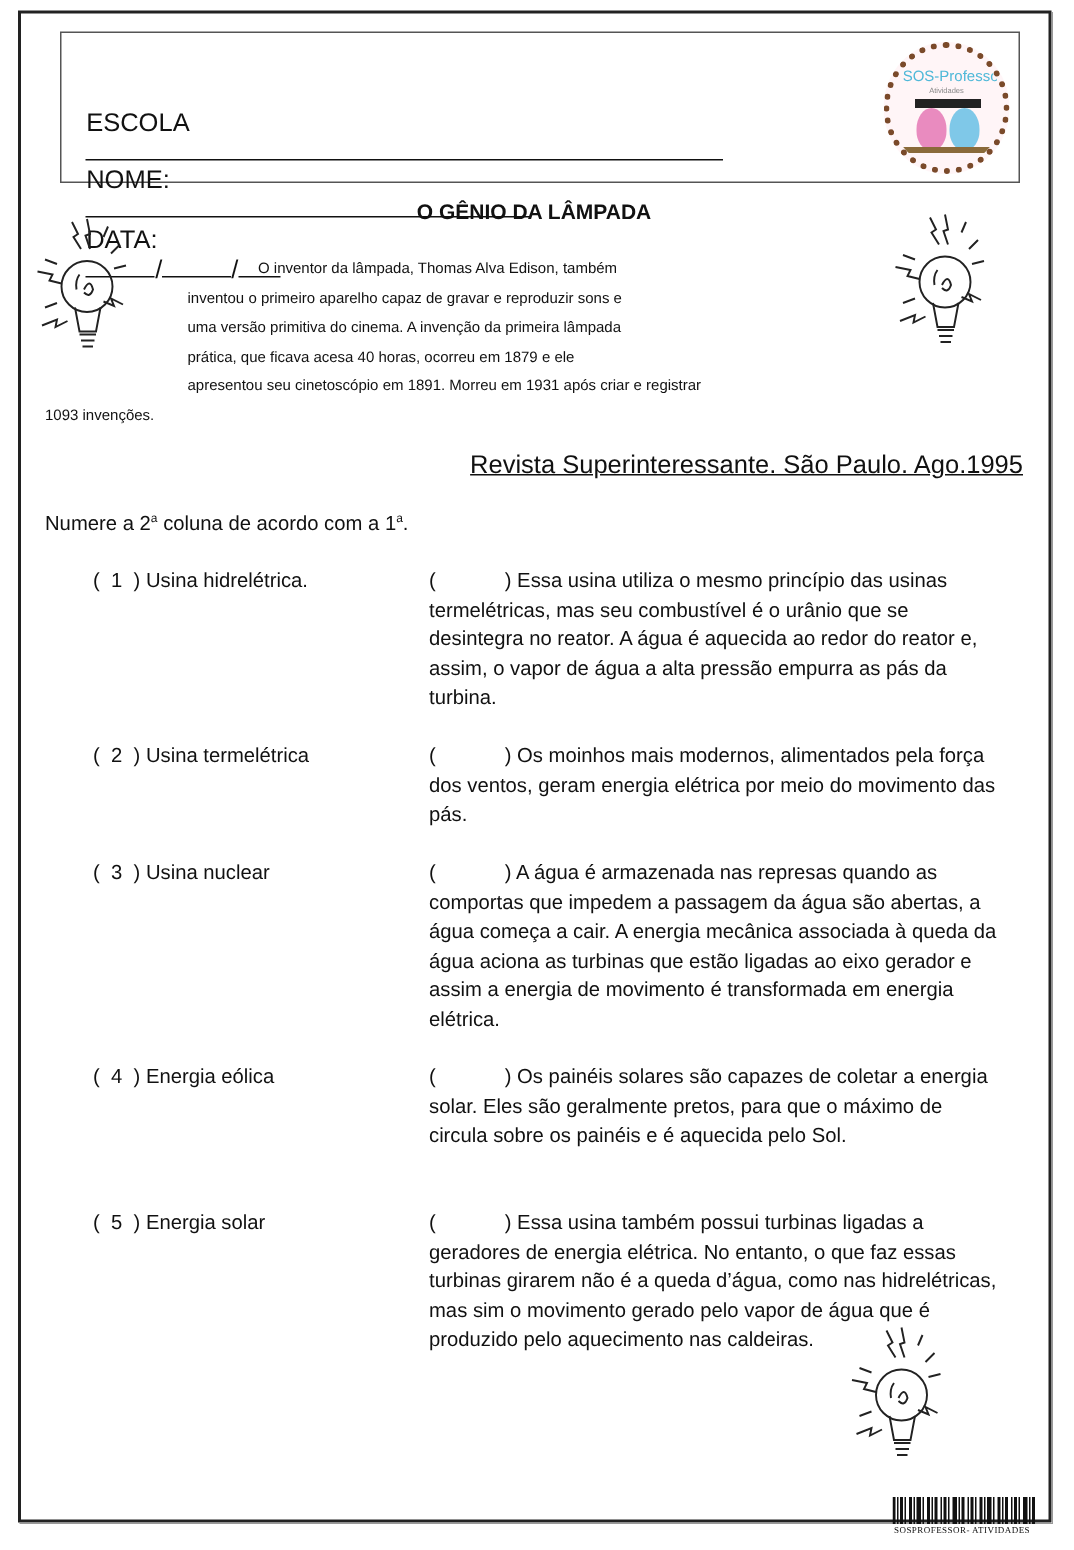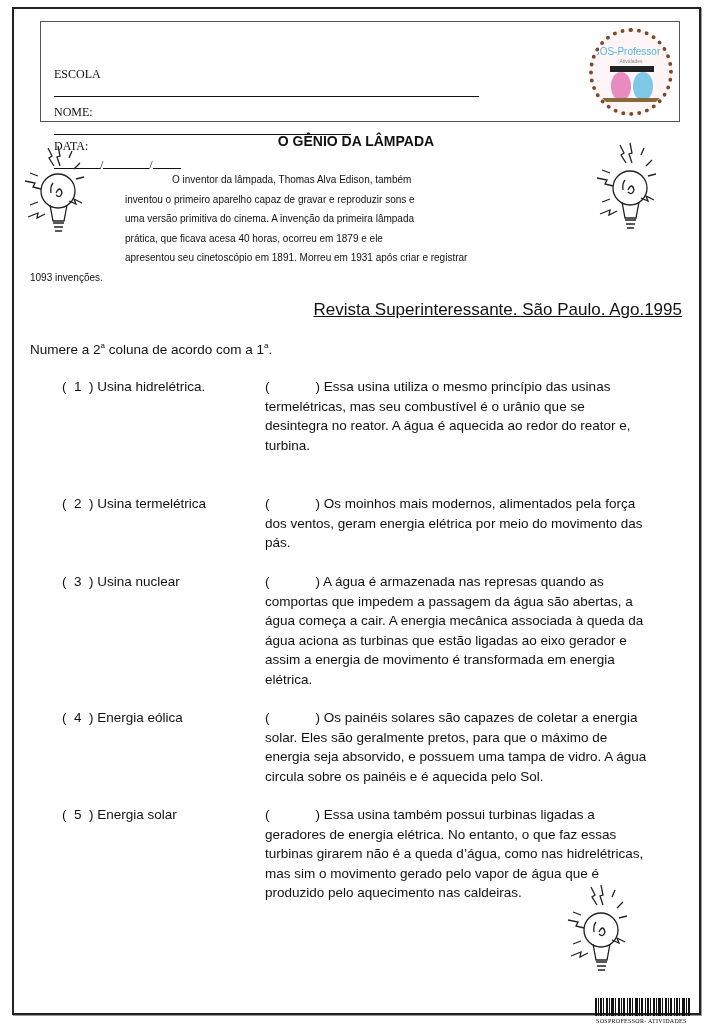--- a/index.html
+++ b/index.html
@@ -2,45 +2,45 @@
 <html><head>
 <meta charset="utf-8">
 <style>
   html, body { margin: 0; padding: 0; background: #ffffff; }
   body { width: 716px; height: 1033px; position: relative; overflow: hidden;
          font-family: "Liberation Sans", sans-serif; color: #111; }
   .page-border { position: absolute; left: 12px; top: 7px; width: 689px; height: 1008px;
          border: 2px solid #222; box-shadow: 1px 1px 0 #999; box-sizing: border-box; }
   .header-box { position: absolute; left: 40px; top: 21px; width: 640px; height: 101px;
          border: 1px solid #555; box-sizing: border-box; }
-  .hdr-line { position: absolute; left: 48px; font-size: 12px; white-space: pre; font-family: Liberation Serif, serif; }
+  .hdr-line { position: absolute; left: 48px; font-size: 17px; white-space: pre; }
   .hdr-escola { top: 52px; }
   .hdr-nome { top: 90px; }
   .underline-fill { display: inline-block; border-bottom: 1px solid #111; vertical-align: baseline; height: 14px; }
   .logo { position: absolute; left: 589px; top: 28px; width: 84px; height: 88px; border-radius: 50%;
           border: 4px dotted #7a4a2a; background: #fff5f7; box-sizing: border-box; overflow: hidden; }
-  .logo-text { position: absolute; top: 14px; left: 0; right: 0; text-align: left; font-size: 10px; color: #4fb8d8; }
+  .logo-text { position: absolute; top: 14px; left: 0; right: 0; text-align: right; font-size: 10px; color: #4fb8d8; }
   .logo-sub { position: absolute; top: 26px; left: 0; right: 0; text-align: center; font-size: 5px; color: #888; }
   .owl { position: absolute; top: 40px; width: 20px; height: 28px; border-radius: 50% 50% 45% 45%; }
   .owl.pink { left: 18px; background: #e98bbf; }
   .owl.blue { left: 40px; background: #7fc8e8; }
   .cap { position: absolute; top: 34px; width: 22px; height: 6px; background: #222; }
   .branch { position: absolute; left: 8px; top: 66px; width: 62px; height: 4px; background: #8a6a3a; }
   .title { position: absolute; left: 0; width: 712px; top: 133px; text-align: center;
            font-weight: bold; font-size: 14px; }
   .bulb { position: absolute; width: 70px; height: 100px; }
   .intro { position: absolute; left: 30px; top: 170px; width: 650px; font-size: 10px; line-height: 19.5px; }
   .intro .line { white-space: nowrap; }
   .source { position: absolute; right: 34px; top: 300px; font-size: 17px; text-decoration: underline; }
   .instruction { position: absolute; left: 30px; top: 341px; font-size: 13.5px; }
   .instruction sup { font-size: 8px; }
   .item { position: absolute; left: 0; width: 716px; font-size: 13.5px; line-height: 19.5px; }
   .item-left { position: absolute; left: 30px; top: 0; white-space: pre; margin-left: 32px; }
   .item-right { position: absolute; left: 265px; top: 0; width: 420px; }
-  .item-right .line { white-space: nowrap; }
+  .item-right .line { white-space: nowrap; margin-left: 21px; }
   .blank { display: inline-block; width: 46px; }
   .barcode { position: absolute; left: 595px; top: 998px; width: 96px; height: 18px; }
   .barcode-text { position: absolute; left: 596px; top: 1018px; font-size: 6px; font-family: "Liberation Serif", serif; letter-spacing: 0.3px; }
 </style>
 </head>
 <body>
 
 <div class="page-border"></div>
 
 <div class="header-box"></div>
@@ -121,20 +121,21 @@
 <div class="source">Revista Superinteressante. São Paulo. Ago.1995</div>
 
 <div class="instruction"><span>Numere a 2</span><sup>a</sup><span> coluna de acordo com a 1</span><sup>a</sup><span>.</span></div>
 
 <div class="item" style="top:377px;">
   <div class="item-left">(  <span>1</span>  ) <span>Usina hidrelétrica.</span></div>
   <div class="item-right">
     <div class="line"><span>(<span class="blank"></span></span><span>) Essa usina utiliza o mesmo princípio das usinas</span></div>
     <div class="line">termelétricas, mas seu combustível é o urânio que se</div>
     <div class="line">desintegra no reator. A água é aquecida ao redor do reator e,</div>
+    <div class="line">assim, o vapor de água a alta pressão empurra as pás da</div>
     <div class="line">turbina.</div>
   </div>
 </div>
 
 <div class="item" style="top:494px;">
   <div class="item-left">(  <span>2</span>  ) <span>Usina termelétrica</span></div>
   <div class="item-right">
     <div class="line"><span>(<span class="blank"></span></span><span>) Os moinhos mais modernos, alimentados pela força</span></div>
     <div class="line">dos ventos, geram energia elétrica por meio do movimento das</div>
     <div class="line">pás.</div>
@@ -151,21 +152,20 @@
     <div class="line">assim a energia de movimento é transformada em energia</div>
     <div class="line">elétrica.</div>
   </div>
 </div>
 
 <div class="item" style="top:708px;">
   <div class="item-left">(  <span>4</span>  ) <span>Energia eólica</span></div>
   <div class="item-right">
     <div class="line"><span>(<span class="blank"></span></span><span>) Os painéis solares são capazes de coletar a energia</span></div>
     <div class="line">solar. Eles são geralmente pretos, para que o máximo de</div>
-    <div class="line">energia seja absorvido, e possuem uma tampa de vidro. A água</div>
     <div class="line">circula sobre os painéis e é aquecida pelo Sol.</div>
   </div>
 </div>
 
 <div class="item" style="top:805px;">
   <div class="item-left">(  <span>5</span>  ) <span>Energia solar</span></div>
   <div class="item-right">
     <div class="line"><span>(<span class="blank"></span></span><span>) Essa usina também possui turbinas ligadas a</span></div>
     <div class="line">geradores de energia elétrica. No entanto, o que faz essas</div>
     <div class="line">turbinas girarem não é a queda d’água, como nas hidrelétricas,</div>

